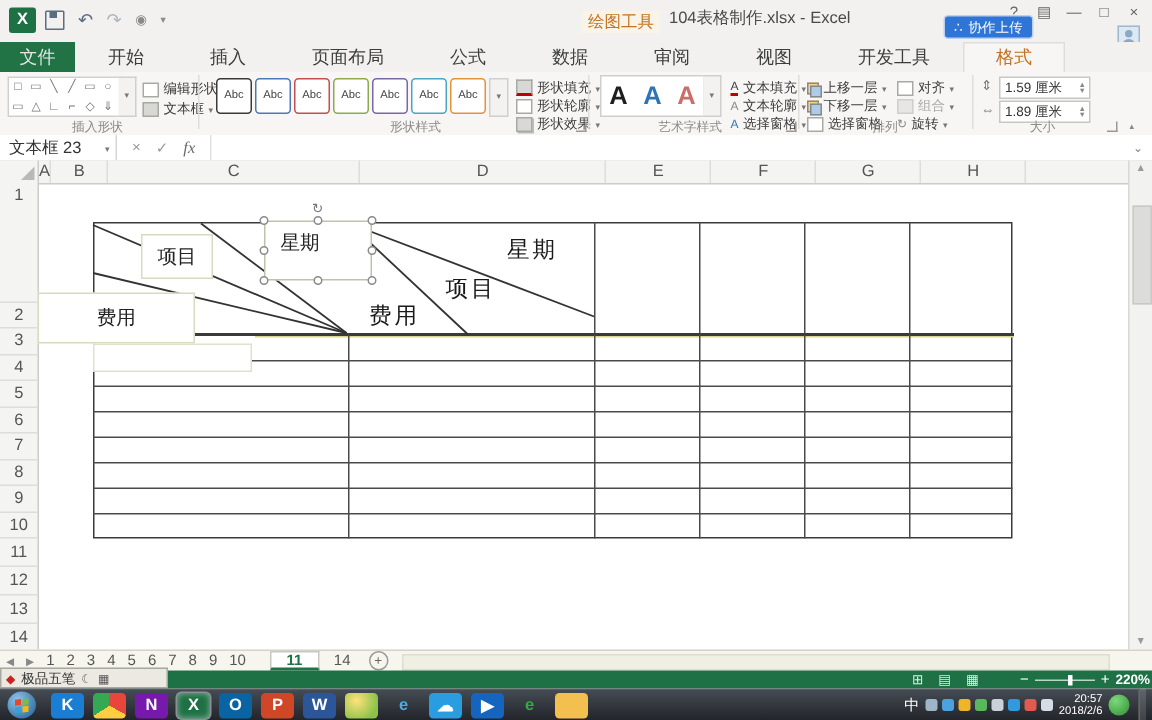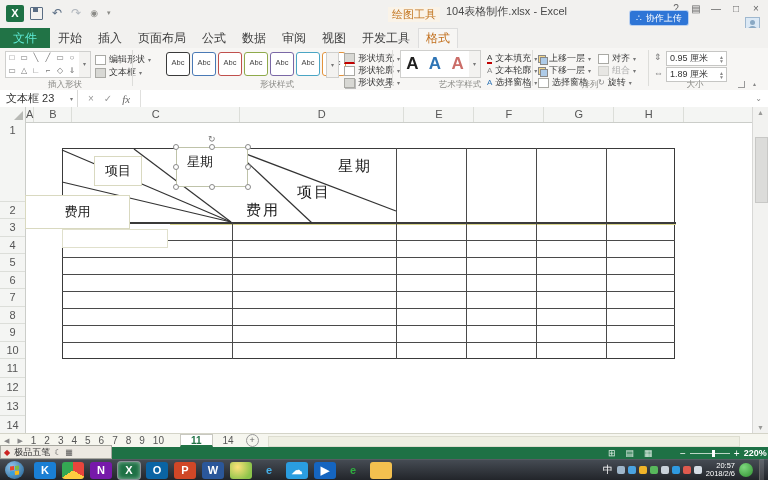--- a/index.html
+++ b/index.html
@@ -19,22 +19,22 @@
   .win-controls{position:absolute;right:4px;top:2px;display:flex;gap:4px;}
   .win-controls .wc{width:16px;height:14px;text-align:center;font-size:10px;line-height:14px;color:#666;}
   .upload-btn{position:absolute;left:630px;top:11px;height:14px;background:#2e75d6;border-radius:2px;
               color:#fff;font-size:9px;display:flex;align-items:center;padding:0 6px;gap:4px;box-shadow:0 0 0 1px #b9d0f0;}
   .signin{position:absolute;right:28px;top:19px;font-size:10px;color:#555;margin-top:24px;}
   .avatar{position:absolute;right:8px;top:17px;width:13px;height:13px;background:#dce9f5;border:1px solid #9fb8cf;}
   .avatar:before{content:"";position:absolute;left:3.5px;top:2px;width:5px;height:5px;border-radius:50%;background:#8aa9c4;}
   .avatar:after{content:"";position:absolute;left:1.5px;top:8px;width:9px;height:5px;border-radius:5px 5px 0 0;background:#8aa9c4;}
   
   .tabrow{position:absolute;left:0;top:28px;width:768px;height:20px;background:#f2f1ef;display:flex;}
-  .rtab{font-size:12px;line-height:20px;padding:0 8px;color:#3d3d3d;white-space:nowrap;}
-  .rtab.file{background:#217346;color:#5eead4;padding:0 13px;}
+  .rtab{font-size:12px;line-height:20px;padding:0 22px;color:#3d3d3d;white-space:nowrap;}
+  .rtab.file{background:#217346;color:#e5e5e5;padding:0 13px;}
   .rtab.active{background:#f7f6f4;color:#c2701e;box-shadow:inset 1px 1px 0 #ddd,inset -1px 0 0 #ddd;}
   
   .ribbon{position:absolute;left:0;top:48px;width:768px;height:42px;background:#f7f6f4;border-bottom:1px solid #d5d5d3;font-size:9px;}
   .gsep{position:absolute;top:2px;width:1px;height:36px;background:#ddddda;}
   .glabel{position:absolute;top:31px;font-size:8.5px;color:#8a8a86;text-align:center;}
   .gallery{position:absolute;left:5px;top:3px;width:74px;height:25px;background:#fff;border:1px solid #cfcfcd;
            display:flex;flex-wrap:wrap;align-items:center;}
   .gallery span{width:12px;height:12px;font-size:8px;color:#777;text-align:center;line-height:12px;}
   .gal-arrow{position:absolute;left:79px;top:3px;width:11px;height:25px;border:1px solid #cfcfcd;border-left:none;background:#f3f2f0;
              font-size:6px;color:#777;text-align:center;line-height:25px;}
@@ -187,21 +187,21 @@
         <span class="car">▾</span>
     </div>
     <div class="abs sbtn" style="left:95px;top:18px">
       <span class="mini"></span>
       <span>文本框</span>
         <span class="car">▾</span>
     </div>
     <div class="glabel" style="left:10px;width:110px">插入形状</div>
     <div class="gsep" style="left:132px"></div>
 
-    <div class="abs" style="left:166px;top:4px;display:flex">
+    <div class="abs" style="left:144px;top:4px;display:flex">
         <div class="chip" style="border-color: rgb(58, 58, 58);">Abc</div>
         <div class="chip" style="border-color: rgb(74, 121, 181);">Abc</div>
         <div class="chip" style="border-color: rgb(192, 80, 77);">Abc</div>
         <div class="chip" style="border-color: rgb(143, 170, 75);">Abc</div>
         <div class="chip" style="border-color: rgb(122, 104, 166);">Abc</div>
         <div class="chip" style="border-color: rgb(74, 165, 196);">Abc</div>
         <div class="chip" style="border-color: rgb(227, 147, 60);">Abc</div>
       </div>
     <div class="abs" style="left:326px;top:4px;width:11px;height:24px;border:1px solid #cfcfcd;background:#f3f2f0;text-align:center;font-size:6px;line-height:24px;color:#777">▾</div>
     <div class="abs sbtn" style="left:344px;top:4px">
@@ -281,21 +281,21 @@
     <div class="abs sbtn" style="left:598px;top:28px">
       <span style="font-size:8px;color:#888">↻</span>
       <span>旋转</span>
         <span class="car">▾</span>
     </div>
     <div class="glabel" style="left:545px;width:90px">排列</div>
     <div class="gsep" style="left:648px"></div>
 
     <div class="abs" style="left:654px;top:4px;font-size:9px;color:#777">⇕</div>
     <div class="abs spinfield" style="left:666px;top:3px">
-      <span>0.95 厘米</span>
+      <span>1.59 厘米</span>
       <span class="spin">
           <span>▲</span>
           <span>▼</span>
         </span>
     </div>
     <div class="abs" style="left:654px;top:20px;font-size:9px;color:#777">⇔</div>
     <div class="abs spinfield" style="left:666px;top:19px">
       <span>1.89 厘米</span>
       <span class="spin">
           <span>▲</span>

